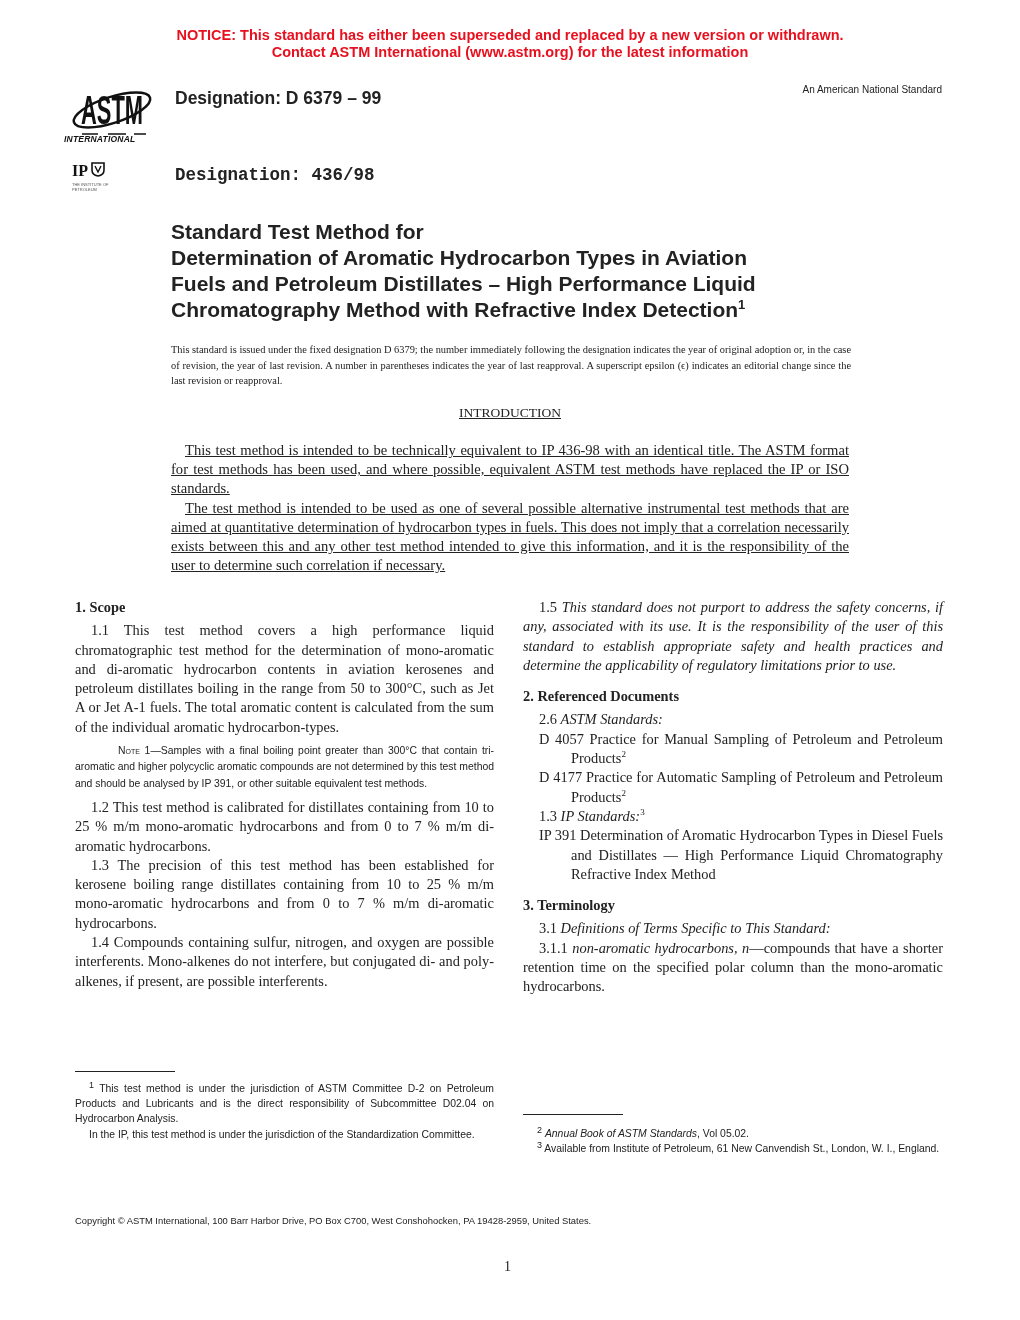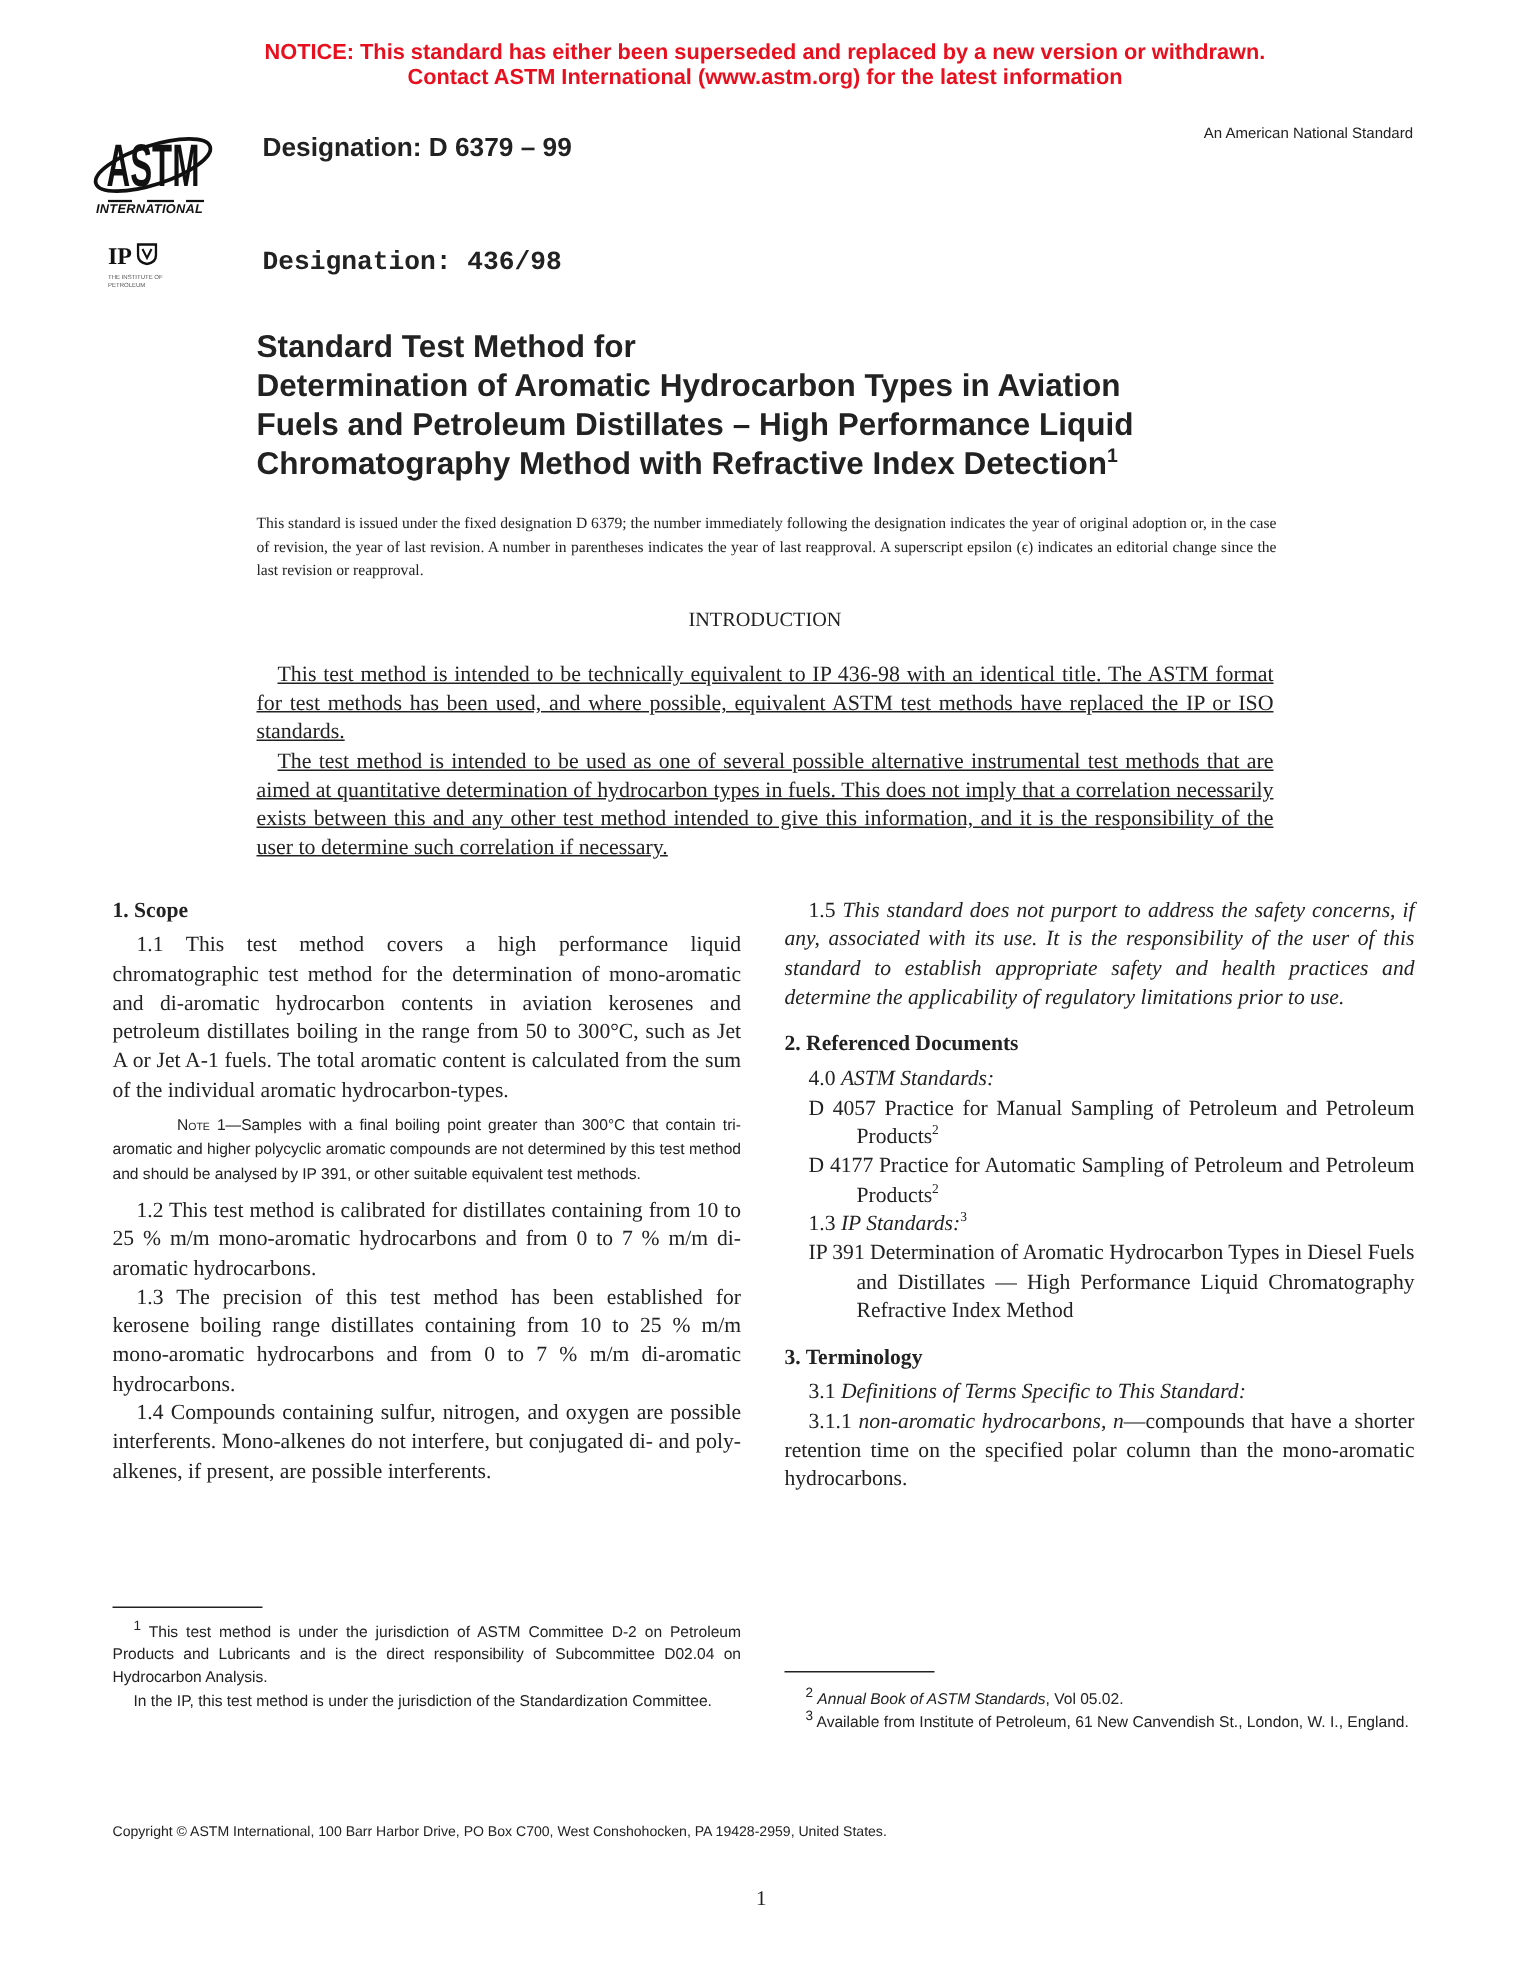--- a/index.html
+++ b/index.html
@@ -2,28 +2,28 @@
 <html><head>
 <meta charset="utf-8">
 <style>
   html, body { margin: 0; padding: 0; background: #ffffff; }
   body { width: 1020px; height: 1320px; position: relative; overflow: hidden; color: #111; }
   .abs { position: absolute; }
   .notice { left: 0; width: 1020px; top: 27px; text-align: center; color: #e8101e;
     font-family: "Liberation Sans", sans-serif; font-weight: bold; font-size: 14.5px; line-height: 17px; }
   .desig { font-family: "Liberation Sans", sans-serif; font-weight: bold; font-size: 17.5px; color: #222; }
   .ans { font-family: "Liberation Sans", sans-serif; font-size: 10px; color: #222; right: 78px; top: 84px; }
-  .logo-astm { left: 58px; top: 78px; width: 96px; height: 70px; }
+  .logo-astm { left: 68px; top: 78px; width: 96px; height: 70px; }
   .logo-intl { left: 64px; top: 134px; width: 96px; font-family: "Liberation Sans", sans-serif; font-weight: bold; font-style: italic; font-size: 8.5px; letter-spacing: 0.2px; }
   .logo-ip { left: 72px; top: 162px; font-family: "Liberation Serif", serif; font-weight: bold; font-size: 16px; }
   .logo-ip-sub { left: 72px; top: 182px; font-family: "Liberation Sans", sans-serif; font-size: 4px; line-height: 5px; color: #555; width: 40px; }
   .title { left: 171px; top: 219px; width: 700px; font-family: "Liberation Sans", sans-serif; font-weight: bold; font-size: 21px; line-height: 26px; color: #222; }
   .title sup { font-size: 13px; line-height: 0; }
   .issued { left: 171px; top: 342px; width: 680px; font-family: "Liberation Serif", serif; font-size: 10.4px; line-height: 15.5px; text-align: justify; color: #222; }
-  .intro-h { left: 0; width: 1020px; top: 405px; text-align: center; font-family: "Liberation Serif", serif; font-size: 13.5px; color: #222; }
+  .intro-h { left: 0; width: 1020px; top: 405px; text-align: center; font-family: "Liberation Serif", serif; font-size: 13.5px; color: #222; text-decoration: underline; }
   .intro { left: 171px; top: 441px; width: 678px; font-family: "Liberation Serif", serif; font-size: 14.6px; line-height: 19.2px; color: #222; text-align: justify; }
   .intro p { margin: 0; text-indent: 14px; text-decoration: underline; }
   .col { font-family: "Liberation Serif", serif; font-size: 14.4px; line-height: 19.3px; color: #222; text-align: justify; }
   .col p { margin: 0; }
   .col .ind { text-indent: 16px; }
   .col-left { left: 75px; top: 598px; width: 419px; }
   .col-right { left: 523px; top: 598px; width: 420px; }
   .h2 { font-weight: bold; margin: 0 0 4px 0 !important; text-indent: 0 !important; }
   .note { font-family: "Liberation Sans", sans-serif; font-size: 10.4px; line-height: 16.3px; margin: 6px 0 6px 0 !important; text-indent: 14px; }
   .note .nlabel { font-variant: small-caps; padding-left: 29px; }
@@ -94,21 +94,21 @@
 
 <div class="abs fn-rule" style="left:75px; top:1071px; width:100px;"></div>
 <div class="abs fn" style="left:75px; top:1081px; width:419px;">
   <p><sup>1</sup> <span>This test method is under the jurisdiction of ASTM Committee D-2 on Petroleum Products and Lubricants and is the direct responsibility of Subcommittee D02.04 on Hydrocarbon Analysis.</span></p>
   <p>In the IP, this test method is under the jurisdiction of the Standardization Committee.</p>
 </div>
 
 <div class="abs col col-right">
   <p class="ind"><span>1.5 </span><span class="it">This standard does not purport to address the safety concerns, if any, associated with its use. It is the responsibility of the user of this standard to establish appropriate safety and health practices and determine the applicability of regulatory limitations prior to use.</span></p>
   <p class="h2" style="margin-top:12px !important;">2.  Referenced Documents</p>
-  <p class="ind"><span>4.0 </span><span class="it">ASTM Standards:</span></p>
+  <p class="ind"><span>2.6 </span><span class="it">ASTM Standards:</span></p>
   <p class="refitem" style="margin-left:16px;"><span>D 4057 Practice for Manual Sampling of Petroleum and Petroleum Products</span><sup>2</sup></p>
   <p class="refitem" style="margin-left:16px;"><span>D 4177 Practice for Automatic Sampling of Petroleum and Petroleum Products</span><sup>2</sup></p>
   <p class="ind"><span>1.3  </span><span class="it">IP Standards:</span><sup>3</sup></p>
   <p class="refitem" style="margin-left:16px;">IP 391 Determination of Aromatic Hydrocarbon Types in Diesel Fuels and Distillates — High Performance Liquid Chromatography Refractive Index Method</p>
   <p class="h2" style="margin-top:12px !important;">3.  Terminology</p>
   <p class="ind"><span>3.1  </span><span class="it">Definitions of Terms Specific to This Standard:</span></p>
   <p class="ind"><span>3.1.1  </span><span class="it">non-aromatic hydrocarbons, n</span><span>—compounds that have a shorter retention time on the specified polar column than the mono-aromatic hydrocarbons.</span></p>
 </div>
 
 <div class="abs fn-rule" style="left:523px; top:1114px; width:100px;"></div>

